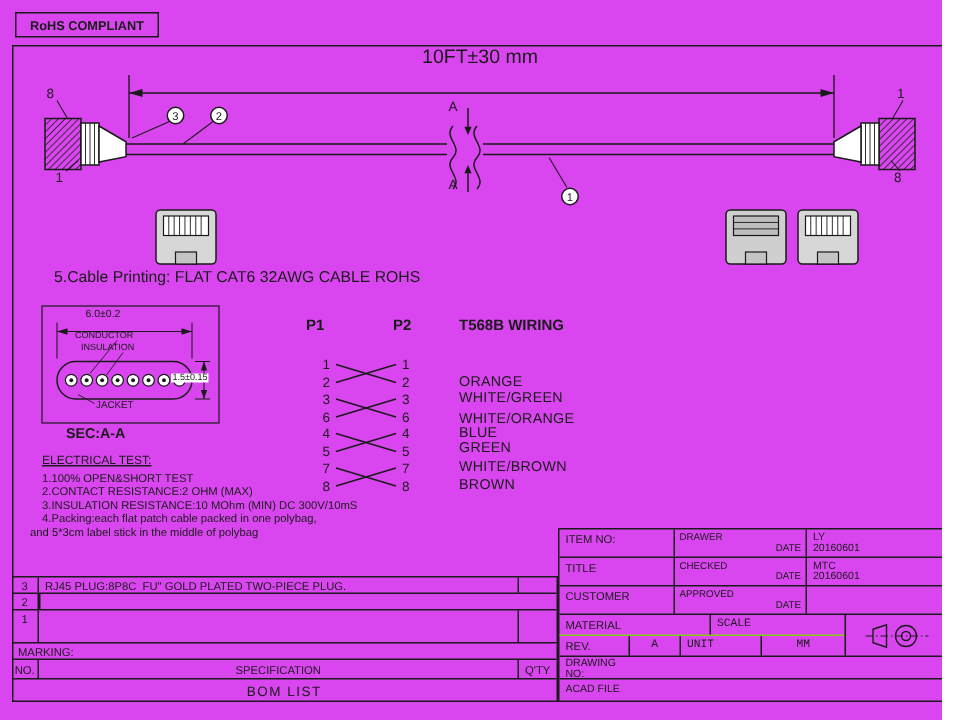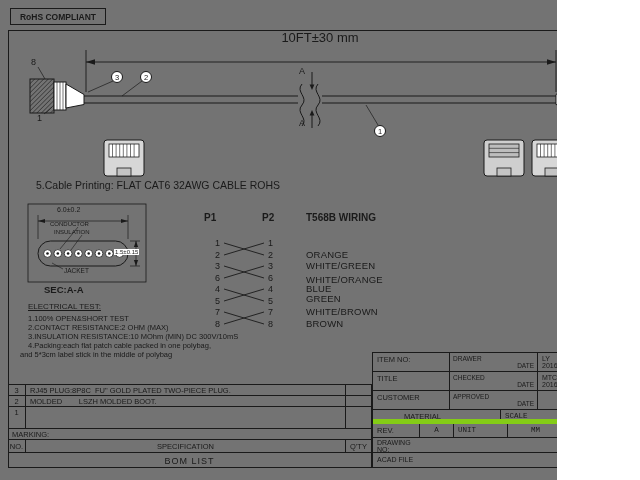--- a/index.html
+++ b/index.html
@@ -1,17 +1,17 @@
 <!DOCTYPE html>
 <html><head>
 <meta charset="utf-8">
 <style>
   * { margin:0; padding:0; box-sizing:border-box; }
   body { background:#fff; font-family:"Liberation Sans", sans-serif; }
-  .sheet { position:relative; width:557px; height:480px; background:#737373; color:#1a1a1a; overflow:hidden; }
+  .sheet { position:relative; width:628px; height:480px; background:#d946ef; color:#1a1a1a; overflow:hidden; }
   .t { position:absolute; white-space:nowrap; }
   .frame { position:absolute; left:8px; top:30px; width:624px; height:438px; border:1px solid #1a1a1a; }
   .rohs { position:absolute; left:10px; top:8px; width:96px; height:17px; border:1px solid #1a1a1a;
           font-size:8.5px; font-weight:bold; display:flex; align-items:center; justify-content:center; }
   svg.linework { position:absolute; left:0; top:0; }
   .callout { position:absolute; width:12px; height:12px; border:1px solid #1a1a1a; border-radius:50%;
              font-size:7.5px; line-height:11px; text-align:center; background:#fff; }
   .dim-big { font-size:13px; text-align:center; }
   .pin { font-size:9px; }
   .seca { font-size:9px; }
@@ -35,21 +35,21 @@
             border-left:1px solid #1a1a1a; border-top:1px solid #1a1a1a; font-size:7.5px; }
   .tb-row { display:flex; height:19px; border-bottom:1px solid #1a1a1a; }
   .tb-label { width:76px; padding:2px 0 0 4px; }
   .tb-mid { width:88px; border-left:1px solid #1a1a1a; display:flex; flex-direction:column;
             justify-content:space-between; font-size:6.5px; padding:2px 3px; }
   .tb-mid-b { text-align:right; }
   .tb-val { flex:1; border-left:1px solid #1a1a1a; font-size:7px; padding:2px 0 2px 4px;
             display:flex; flex-direction:column; justify-content:space-between; }
   .tb-two { display:flex; height:28px; border-bottom:1px solid #1a1a1a; }
   .tb-two-left { width:190px; display:flex; flex-direction:column; }
-  .tb-r1 { height:14px; display:flex; border-bottom:5px solid #84cc16;padding-left:27px; }
+  .tb-r1 { height:14px; display:flex; border-bottom:1px solid #84cc16; }
   .tb-r2 { height:13px; display:flex; }
   .cell { padding:2px 0 0 4px; }
   .cc { text-align:center; padding-left:0; }
   .bl { border-left:1px solid #1a1a1a;font-family:Liberation Mono, monospace; }
   .tb-sym { flex:1; border-left:1px solid #1a1a1a; display:flex; align-items:center; justify-content:center; }
   .tb-dn { height:15px; border-bottom:1px solid #1a1a1a; font-size:7px; line-height:7px; padding:1px 0 0 4px; }
   .tb-dn span { display:block; width:46px; white-space:normal; }
   .tb-af { height:15px; padding:3px 0 0 4px; font-size:7px; }
 </style>
 </head>
@@ -220,21 +220,20 @@
   <div class="t et" style="left:20px; top:350px;">and 5*3cm label stick in the middle of polybag</div>
 
   <div class="bom">
     <div class="bom-row" style="height:11px;">
       <div class="bom-no">3</div>
       <div class="bom-spec">RJ45 PLUG:8P8C  FU" GOLD PLATED TWO-PIECE PLUG.</div>
       <div class="bom-qty"></div>
     </div>
     <div class="bom-row" style="height:11px;">
       <div class="bom-no">2</div>
-      <div class="bom-spec">MOLDED        LSZH MOLDED BOOT.</div>
       <div class="bom-qty"></div>
     </div>
     <div class="bom-row" style="height:22px;">
       <div class="bom-no">1</div>
       <div class="bom-spec">
         <div>CABLE:CAT 6 UTP  32AWG(7/0.08 BC) 4PAIR OD=1.5±0.15*6.0±0.2mm</div>
         
       </div>
       <div class="bom-qty"></div>
     </div>

